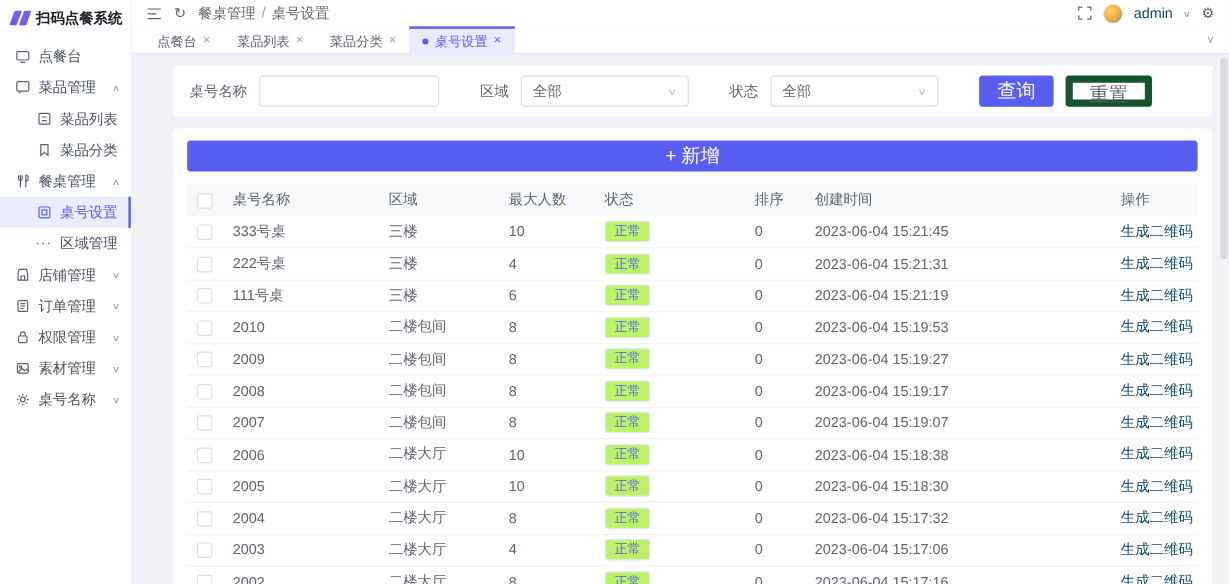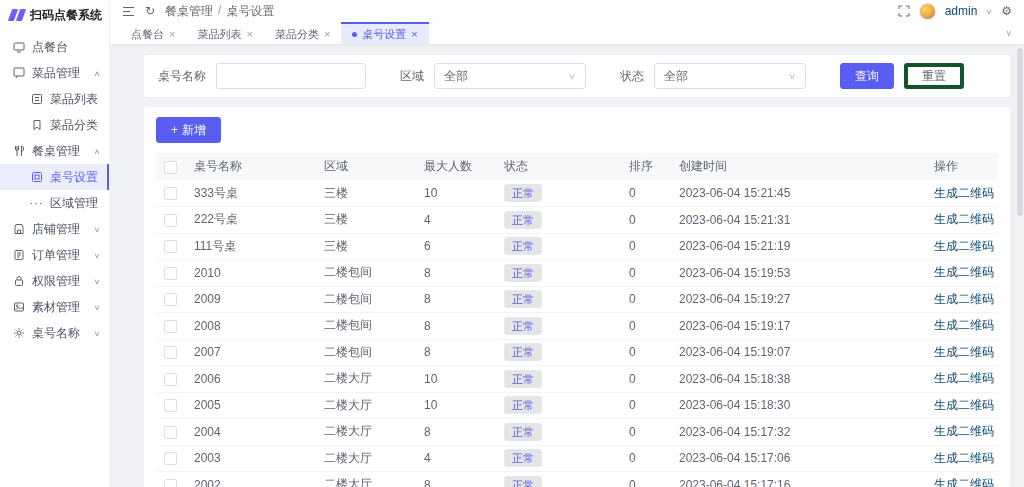--- a/index.html
+++ b/index.html
@@ -47,42 +47,42 @@
   .tab.active .close { color:#595ef0; }
   .tab .dot { width:5px; height:5px; border-radius:50%; background:#595ef0; }
   .tab-more { margin-left:auto; display:flex; align-items:center; padding-right:12px; color:#9aa0ab; font-size:9px; }
   
   .content { flex:1; padding:10px 14px 0 10px; display:flex; flex-direction:column; gap:10px; overflow:hidden; }
   .card { background:#fff; border-radius:3px;margin-left:24px; }
   .filter-card { padding:8px 14px; display:flex; align-items:center; }
   .f-label { color:#5f6470; margin-right:10px; }
   .f-input { width:150px; height:26px; border:1px solid #dcdfe6; border-radius:3px; background:#fff;
     padding:0 8px; font:inherit; color:#333; outline:none; margin-right:34px; }
-  .f-select { width:152px; height:26px; border:1px solid #dcdfe6; border-radius:3px;
+  .f-select { width:140px; height:26px; border:1px solid #dcdfe6; border-radius:3px;
     display:flex; align-items:center; justify-content:space-between; padding:0 9px;
     color:#5f6470; cursor:pointer; margin-right:34px; }
   .f-select .chev-sm { font-size:9px; color:#c0c4cc; }
-  .btn { height:26px; padding:0 14px; border-radius:3px; font:inherit; font-size:12px; cursor:pointer; }
+  .btn { height:26px; padding:0 14px; border-radius:3px; font:inherit; font-size:16px; cursor:pointer; }
   .btn-primary { background:#595ef0; border:1px solid #595ef0; color:#fff; }
-  .btn-plain { background:#fff; border:4px solid #14532d; color:#5f6470; }
+  .btn-plain { background:#fff; border:6px solid #14532d; color:#5f6470; }
   .btn + .btn { margin-left:10px; }
   
   .table-card { flex:1; padding:10px 12px; display:flex; flex-direction:column; overflow:hidden; }
-  .toolbar { display:flex; margin-bottom:10px; }
+  .toolbar { display:flex; margin-bottom:10px;flex-direction:column; }
   .btn-primary .plus { margin-right:4px; }
   table { width:100%; border-collapse:collapse; table-layout:fixed; color:#5f6470; }
   col.c-check{width:30px;} col.c-name{width:130px;} col.c-area{width:100px;}
   col.c-max{width:80px;} col.c-status{width:125px;} col.c-sort{width:50px;}
   col.c-time{width:255px;} col.c-act{width:auto;}
   thead th { background:#f7f8fa; height:27px; text-align:left; font-weight:normal;
     color:#5f6470; padding:0 8px; }
   tbody td { height:26.5px; border-bottom:1px solid #f2f3f5; padding:0 8px; white-space:nowrap; overflow:hidden; }
   .cb { width:13px; height:13px; border:1px solid #dcdfe6; border-radius:2px; background:#fff;
     display:inline-block; vertical-align:middle; cursor:pointer; }
-  .badge { display:inline-block; background:#e5e5e5; color:#595ef0; border:1px solid #e3e6fb;
+  .badge { display:inline-block; background:#bef264; color:#595ef0; border:1px solid #e3e6fb;
     border-radius:3px; padding:1px 7px; font-size:11px; line-height:14px; }
   .link { color:#0c4a6e; cursor:pointer; margin-right:9px; }
   
   .vscroll { position:absolute; right:0; top:46px; bottom:0; width:8px; background:#f2f3f5; }
   .vscroll .thumb { position:absolute; top:2px; left:1px; width:6px; height:168px;
     background:#d7d9de; border-radius:3px; }
 </style>
 </head>
 <body>
 

